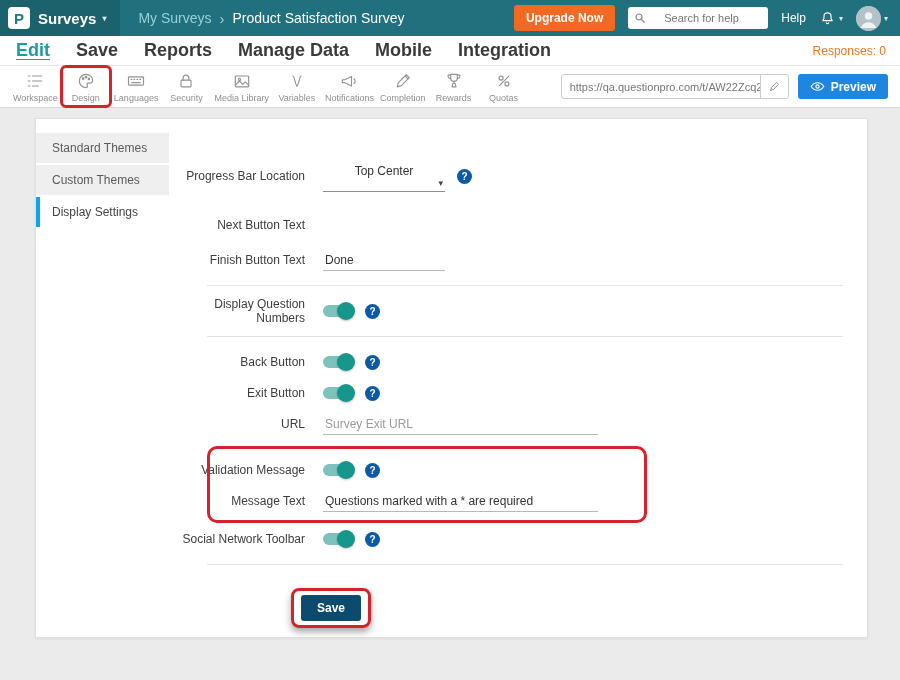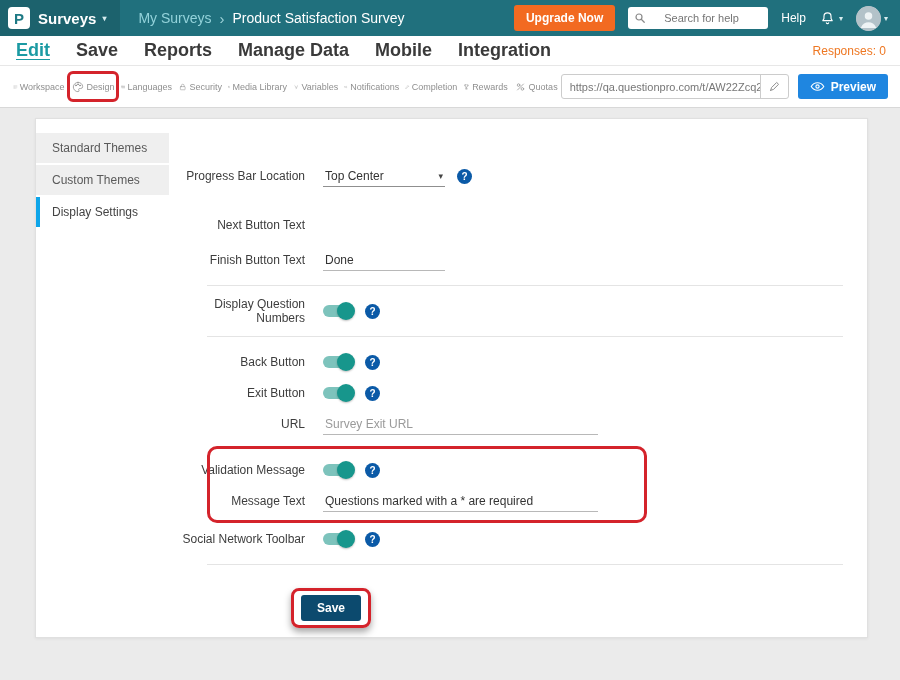--- a/index.html
+++ b/index.html
@@ -25,21 +25,21 @@
   .avatar { width:25px; height:25px; border-radius:50%; overflow:hidden; background:#b3c2c9; }
 
   
   .navtabs { height:30px; background:#fff; border-bottom:1px solid #e7e7e7; display:flex; align-items:center; gap:26px; padding-left:16px; }
   .tab { font-size:18px; font-weight:bold; color:#3a3a3a; text-decoration:none; cursor:pointer; }
   .tab.active { color:#1b9aa3; text-decoration:underline; text-underline-offset:3px; }
   .responses { margin-left:auto; padding-right:14px; font-size:12px; color:#ee7722; }
 
   
   .toolbar { height:42px; background:#fff; border-bottom:1px solid #d8d8d8; display:flex; align-items:center; padding:0 10px; }
-  .tool { position:relative; min-width:50px; padding:0 3px; display:flex; flex-direction:row; align-items:center; gap:2px; cursor:pointer; }
+  .tool { position:relative; min-width:50px; padding:0 3px; display:flex; flex-direction:column; align-items:center; gap:2px; cursor:pointer; }
   .tool svg { stroke:#949494; fill:none; stroke-width:1.4; stroke-linecap:round; stroke-linejoin:round; }
   .tool .tlabel { font-size:9px; color:#8f8f8f; white-space:nowrap; }
   .annot-design { position:absolute; left:-1px; right:-1px; top:-6px; bottom:-5px; border:3px solid #d4232b; border-radius:6px; pointer-events:none; }
   .toolbar-right { margin-left:auto; display:flex; align-items:center; gap:9px; padding-right:2px; }
   .urlbox { width:228px; height:25px; border:1px solid #ccc; border-radius:3px; display:flex; align-items:center; background:#fff; }
   .urltext { flex:1; padding:0 8px; font-size:11px; color:#777; white-space:nowrap; overflow:hidden; }
   .editbtn { width:28px; height:100%; border-left:1px solid #ccc; display:flex; align-items:center; justify-content:center; cursor:pointer; }
   .preview { height:25px; padding:0 12px; background:#1f86e0; border:none; border-radius:3px; color:#fff; font-size:12px; font-weight:bold; display:flex; align-items:center; gap:6px; cursor:pointer; font-family:inherit; }
 
   
@@ -48,21 +48,21 @@
   .side { width:133px; padding-top:14px; }
   .side-item { height:30px; display:flex; align-items:center; padding-left:16px; font-size:12px; color:#5a5a5a; background:#efefef; margin-bottom:2px; cursor:pointer; }
   .side-item.active { background:#fff; border-left:4px solid #0ea5e9; padding-left:12px; color:#444; }
 
   .form { flex:1; padding:44px 12px 0 0; position:relative; }
   .row { display:flex; align-items:center; height:26px; }
   .rlabel { width:154px; padding-right:18px; text-align:right; font-size:12px; color:#3d3d3d; }
   .uinput { border:none; border-bottom:1px solid #b8b8b8; width:122px; font-size:12px; padding:3px 2px; color:#333; background:transparent; outline:none; font-family:inherit; }
   .uinput.wide { width:275px; }
   .uinput::placeholder { color:#9a9a9a; }
-  .uselect { display:flex; align-items:center; width:122px; border-bottom:1px solid #8f8f8f; padding:3px 2px; font-size:12px; color:#333; cursor:pointer; }
+  .uselect { display:flex; align-items:center; width:122px; border-bottom:1px solid #8f8f8f; padding:3px 2px; font-size:12px; color:#333; cursor:pointer;flex-direction:column; }
   .sel-caret { margin-left:auto; font-size:9px; color:#444; }
   .helpdot { display:inline-flex; width:15px; height:15px; border-radius:50%; background:#0b5aa7; color:#fff; font-size:10px; font-weight:bold; align-items:center; justify-content:center; margin-left:12px; cursor:pointer; flex:none; }
   .toggle { width:30px; height:12px; border-radius:6px; background:#7dc3bc; position:relative; cursor:pointer; flex:none; }
   .toggle .knob { position:absolute; right:-2px; top:-3px; width:18px; height:18px; border-radius:50%; background:#17968c; box-shadow:0 1px 2px rgba(0,0,0,.25); }
   .divider { height:1px; background:#e4e4e4; margin:12px 12px 12px 38px; }
   .mb23 { margin-bottom:23px; } .mb9 { margin-bottom:9px; } .mb5 { margin-bottom:5px; } .mt6 { margin-top:6px; }
 
   .red-wrap { position:relative; margin-top:14px; padding:6px 0; }
   .red-outline { position:absolute; left:38px; top:-5px; width:440px; bottom:-3px; border:3px solid #d4232b; border-radius:10px; pointer-events:none; }
   .save-annot { display:inline-block; margin-left:122px; margin-top:11px; border:3px solid #d4232b; border-radius:8px; padding:4px 7px; box-shadow:0 4px 7px rgba(0,0,0,.35); }

